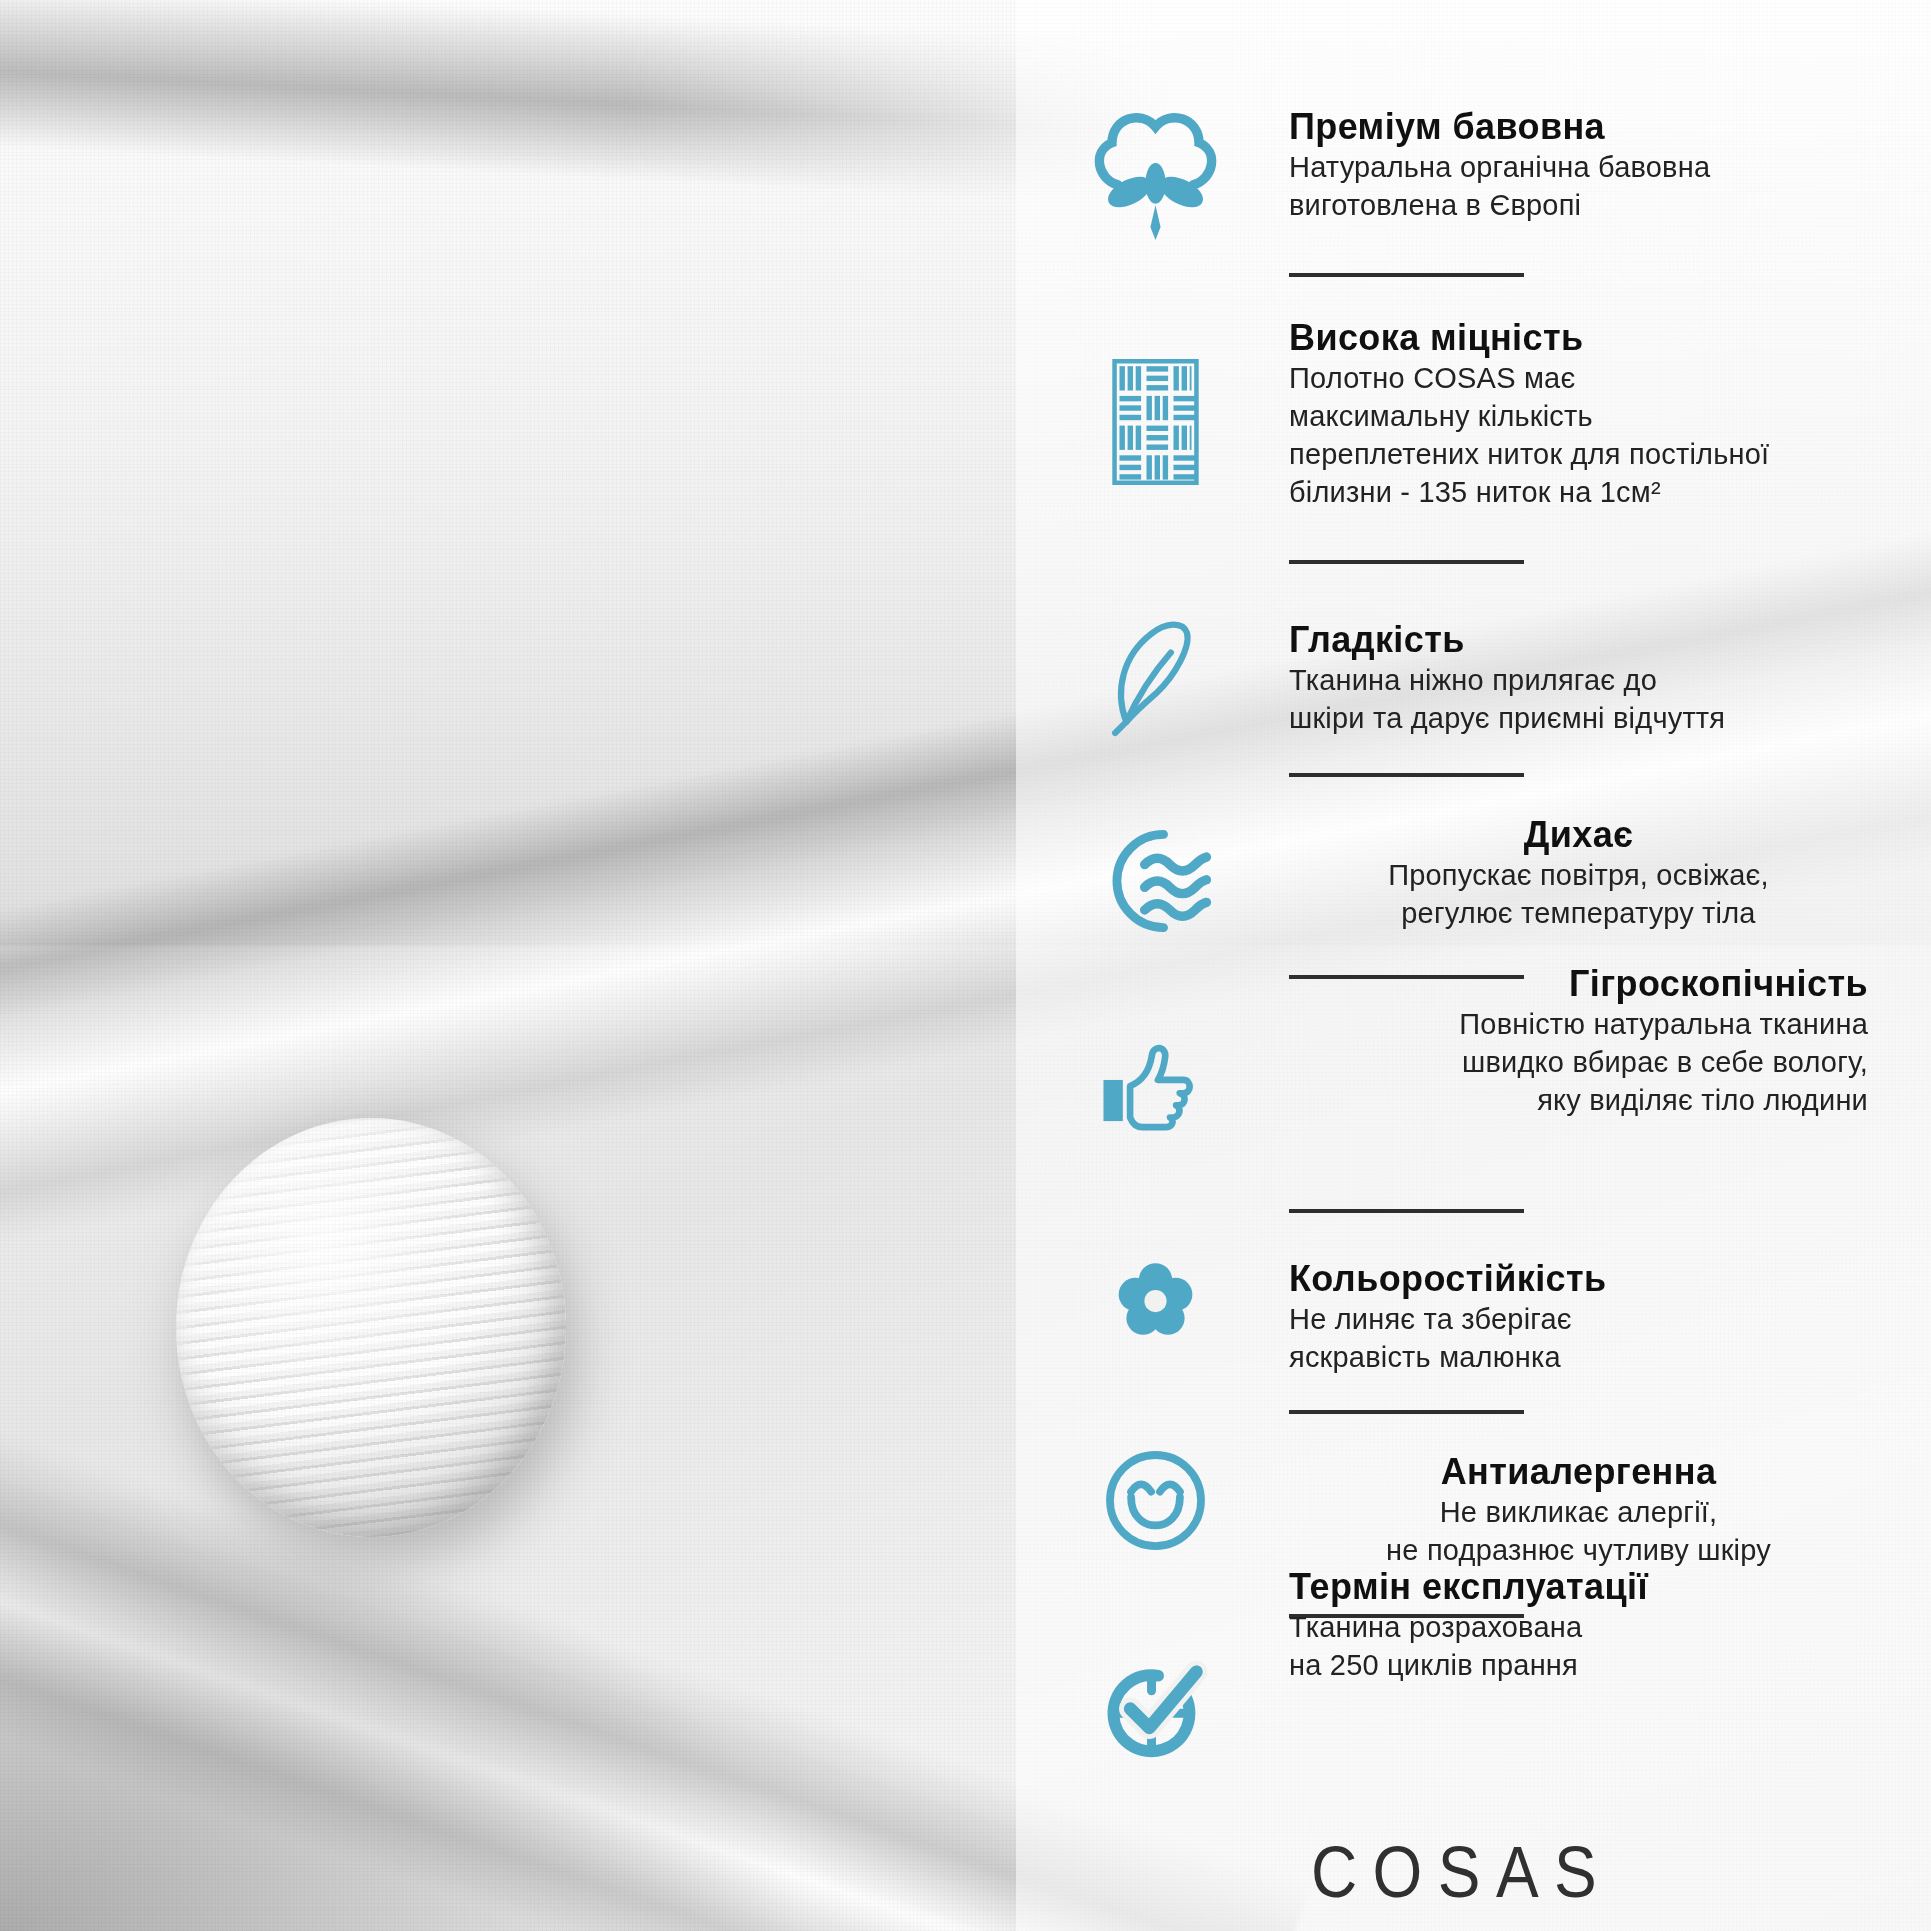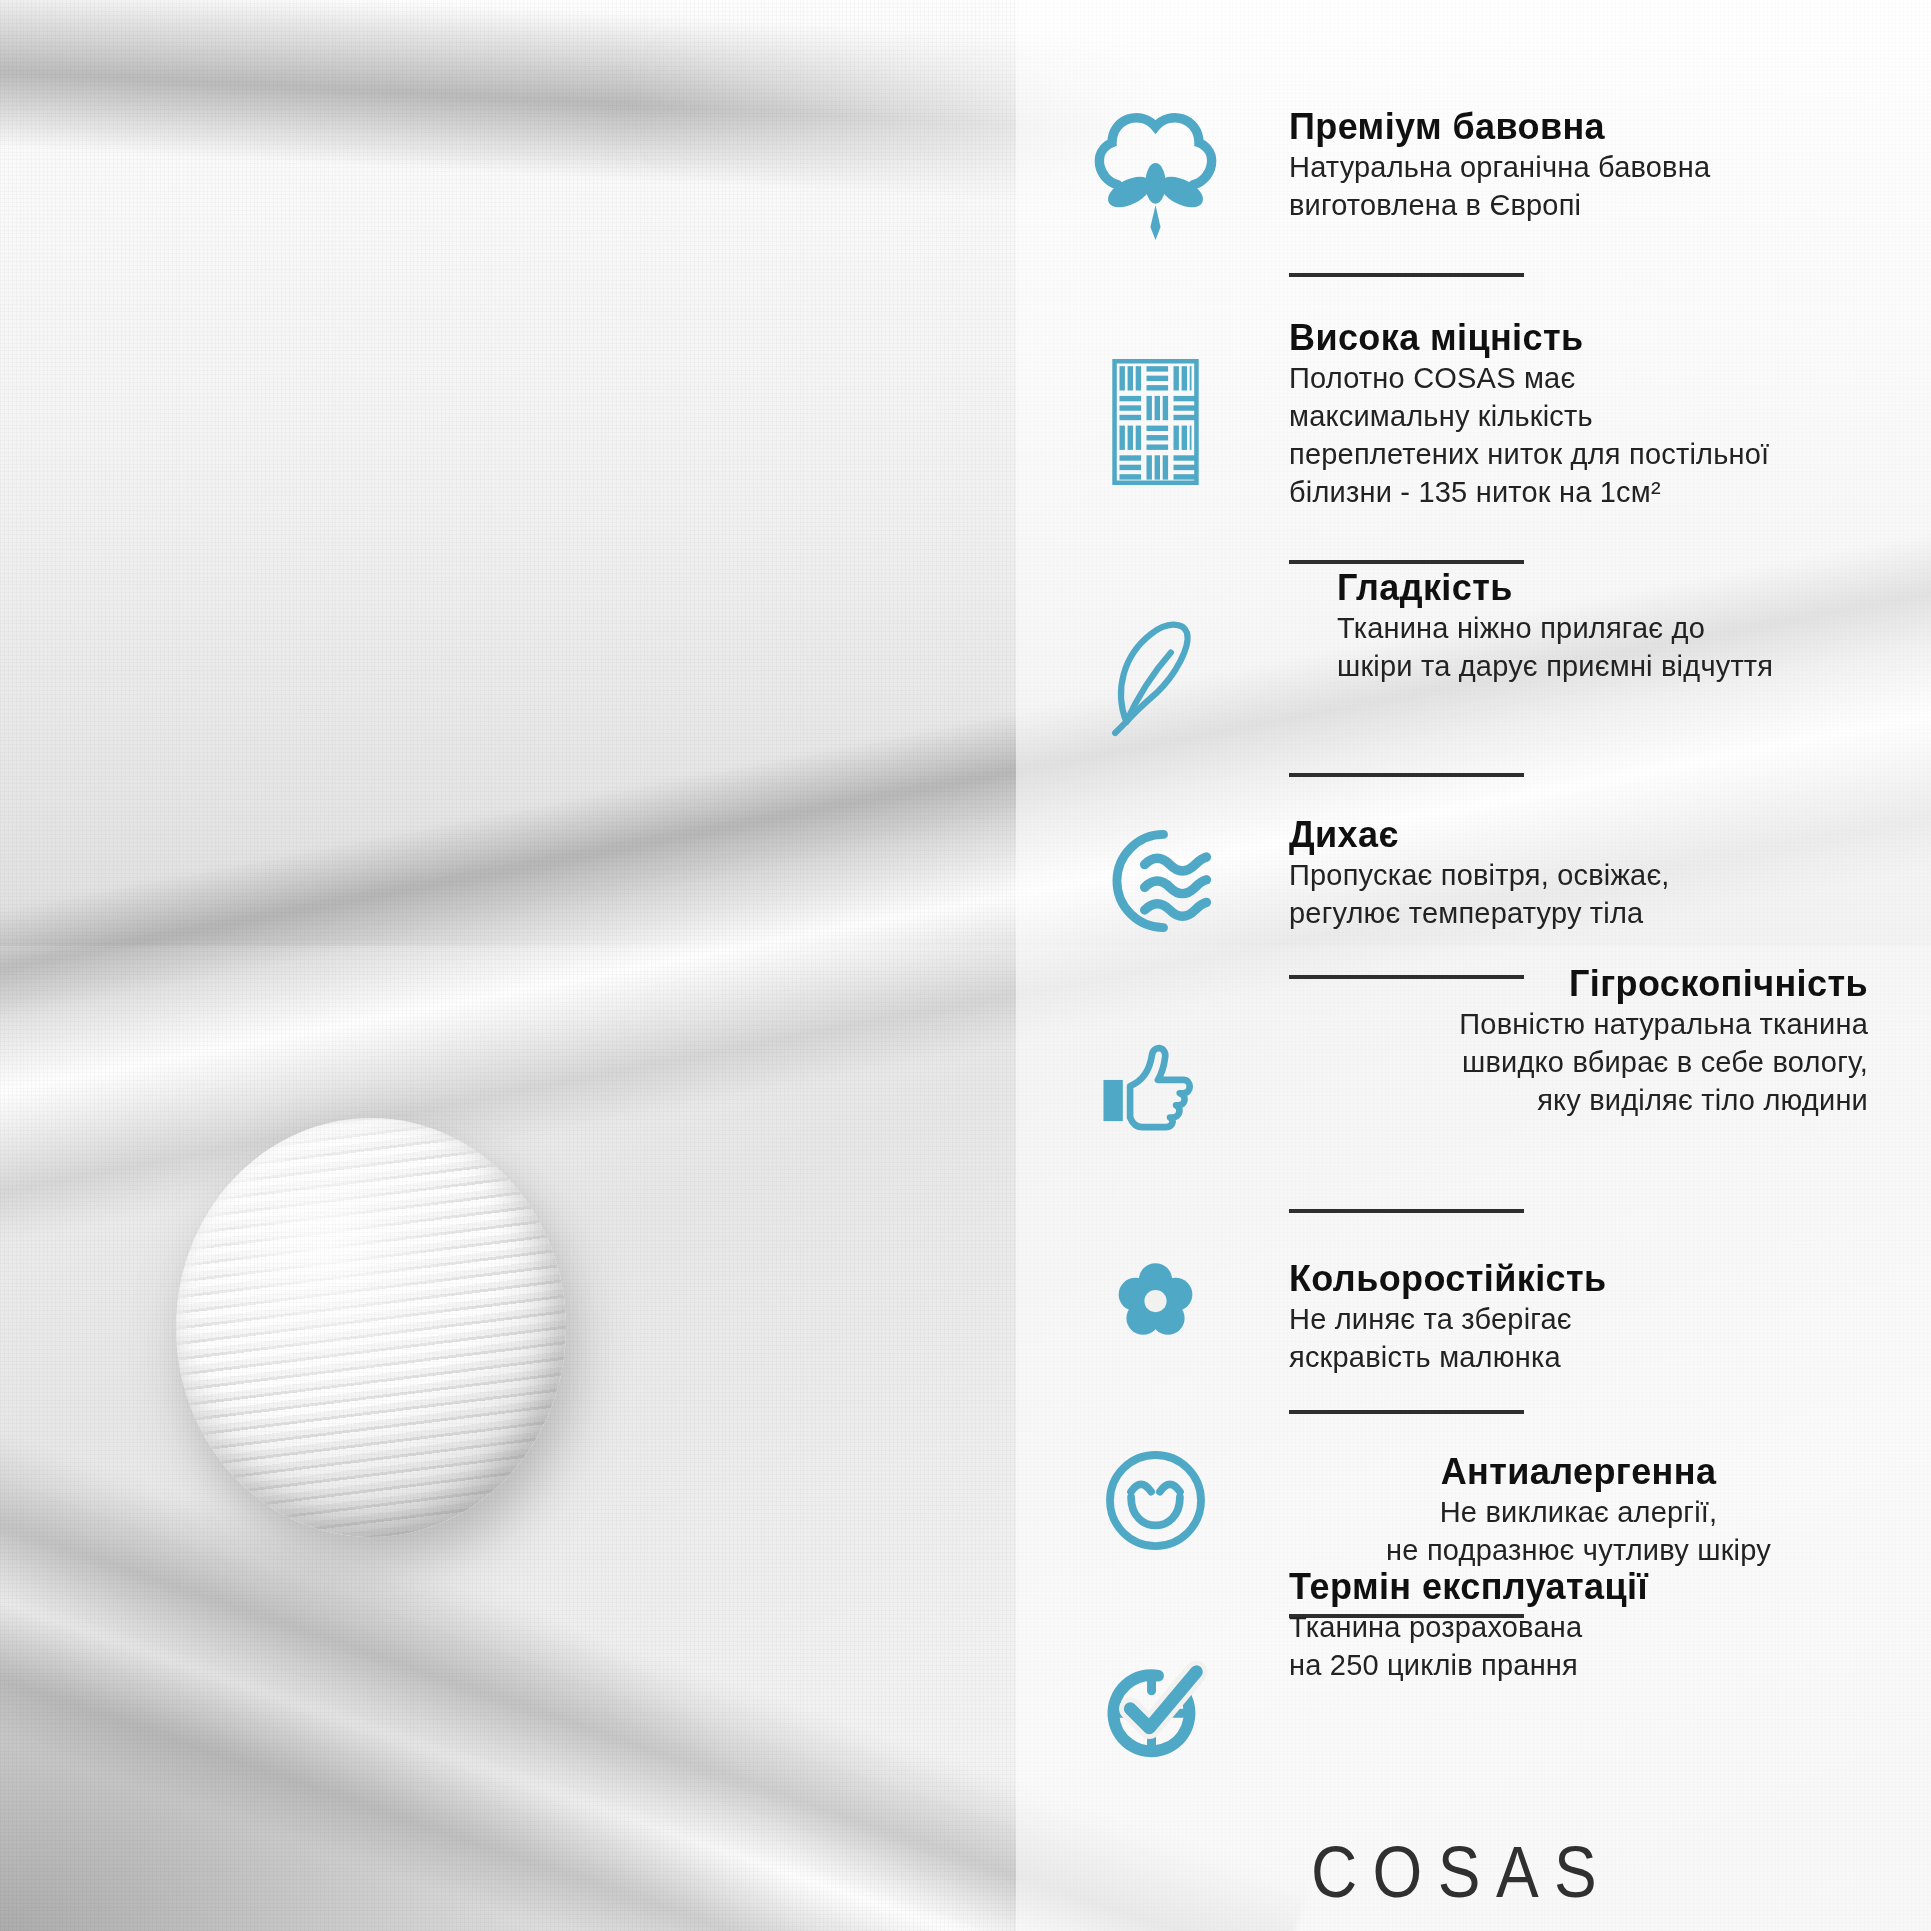--- a/index.html
+++ b/index.html
@@ -40,21 +40,21 @@
 
   
   .icon-box{position:absolute;display:flex;align-items:center;justify-content:center;}
   .icon-box svg{display:block;}
   .texts{position:absolute;left:1289px;width:579px;}
   .f-title{margin:0;font-size:36px;line-height:39px;font-weight:700;color:#101010;letter-spacing:0.4px;}
   .f-desc{margin:1.9px 0 0 0;font-size:29px;line-height:38px;font-weight:400;color:#222222;white-space:pre-line;letter-spacing:0.2px;}
   .divider{position:absolute;left:1289px;width:235px;height:3.9px;background:#2e2e2e;}
 
   
-  .t1{top:107px;}  .t2{top:318px;}  .t3{top:568px;margin-left:48px;}  .t4{top:815px;}
+  .t1{top:107px;}  .t2{top:318px;}  .t3{top:620px;}  .t4{top:815px;text-align:center;}
   .t5{top:964px;text-align:right;} .t6{top:1259px;} .t7{top:1452px;text-align:center;} .t8{top:1567px;}
   .i1{left:1083px;top:99px;width:145px;height:147px;}
   .i2{left:1112px;top:359px;width:87px;height:126px;}
   .i3{left:1093px;top:608px;width:126px;height:130px;}
   .i4{left:1093px;top:818px;width:126px;height:126px;}
   .i5{left:1095px;top:1023px;width:121px;height:126px;}
   .i6{left:1105px;top:1249px;width:101px;height:101px;}
   .i7{left:1100px;top:1445px;width:111px;height:111px;}
   .i8{left:1098px;top:1655px;width:116px;height:112px;}
   .d1{top:273px;} .d2{top:560px;} .d3{top:773px;} .d4{top:975px;}

